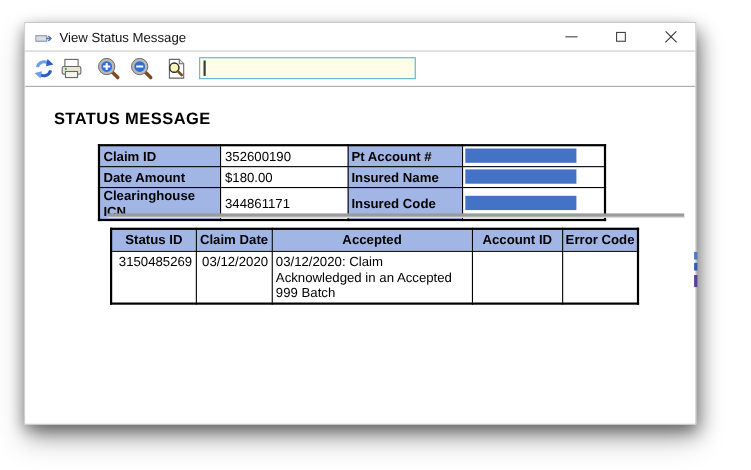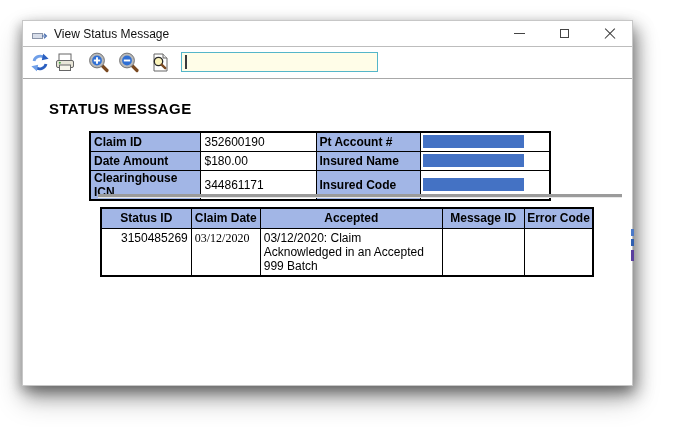--- a/index.html
+++ b/index.html
@@ -73,22 +73,22 @@
 
   .status-table{position:absolute;left:77px;top:127px;border:2px solid #000;}
   .status-table th{
     border:1px solid #000;background:var(--hdrblue);font-weight:bold;font-size:12px;
     height:20px;padding:0 2px;box-sizing:border-box;
   }
   .status-table td{
     border:1px solid #000;vertical-align:top;padding:2px 3px;height:36px;box-sizing:border-box;background:#fff;
   }
   .col-sid{width:77px;} .col-sdate{width:69px;} .col-msg{width:182px;} .col-rid{width:82px;} .col-err{width:69px;}
-  .status-table td.c-sid{padding-left:19px;}
-  .status-table td.c-sdate{text-align:left;font-family:Liberation Serif, serif;}
+  .status-table td.c-sid{padding-left:6px;}
+  .status-table td.c-sdate{text-align:right;}
 
   
   .artifact{position:absolute;width:3px;z-index:3;}
 </style>
 </head>
 <body style="--redaction: #4472c4; --hdrblue: #a2b6e6; --inputbg: #fffde8; --inputborder: #55b6c9;">
 
 <div class="canvas">
 
   <div class="artifact" style="left:631px;top:229px;height:7px;background:#4a79c8;"></div>
@@ -212,21 +212,21 @@
             <col class="col-sdate">
             <col class="col-msg">
             <col class="col-rid">
             <col class="col-err">
         </colgroup>
         <thead>
           <tr>
             <th>Status ID</th>
             <th>Claim Date</th>
             <th>Accepted</th>
-            <th>Message ID</th>
+            <th>Account ID</th>
             <th>Error Code</th>
           </tr>
         </thead>
         <tbody>
             <tr>
               <td class="c-sid">3150485269</td>
               <td class="c-sdate">03/12/2020</td>
               <td class="c-msg">03/12/2020: Claim Acknowledged in an Accepted 999 Batch</td>
               <td class="c-rid"></td>
               <td class="c-err"></td>

